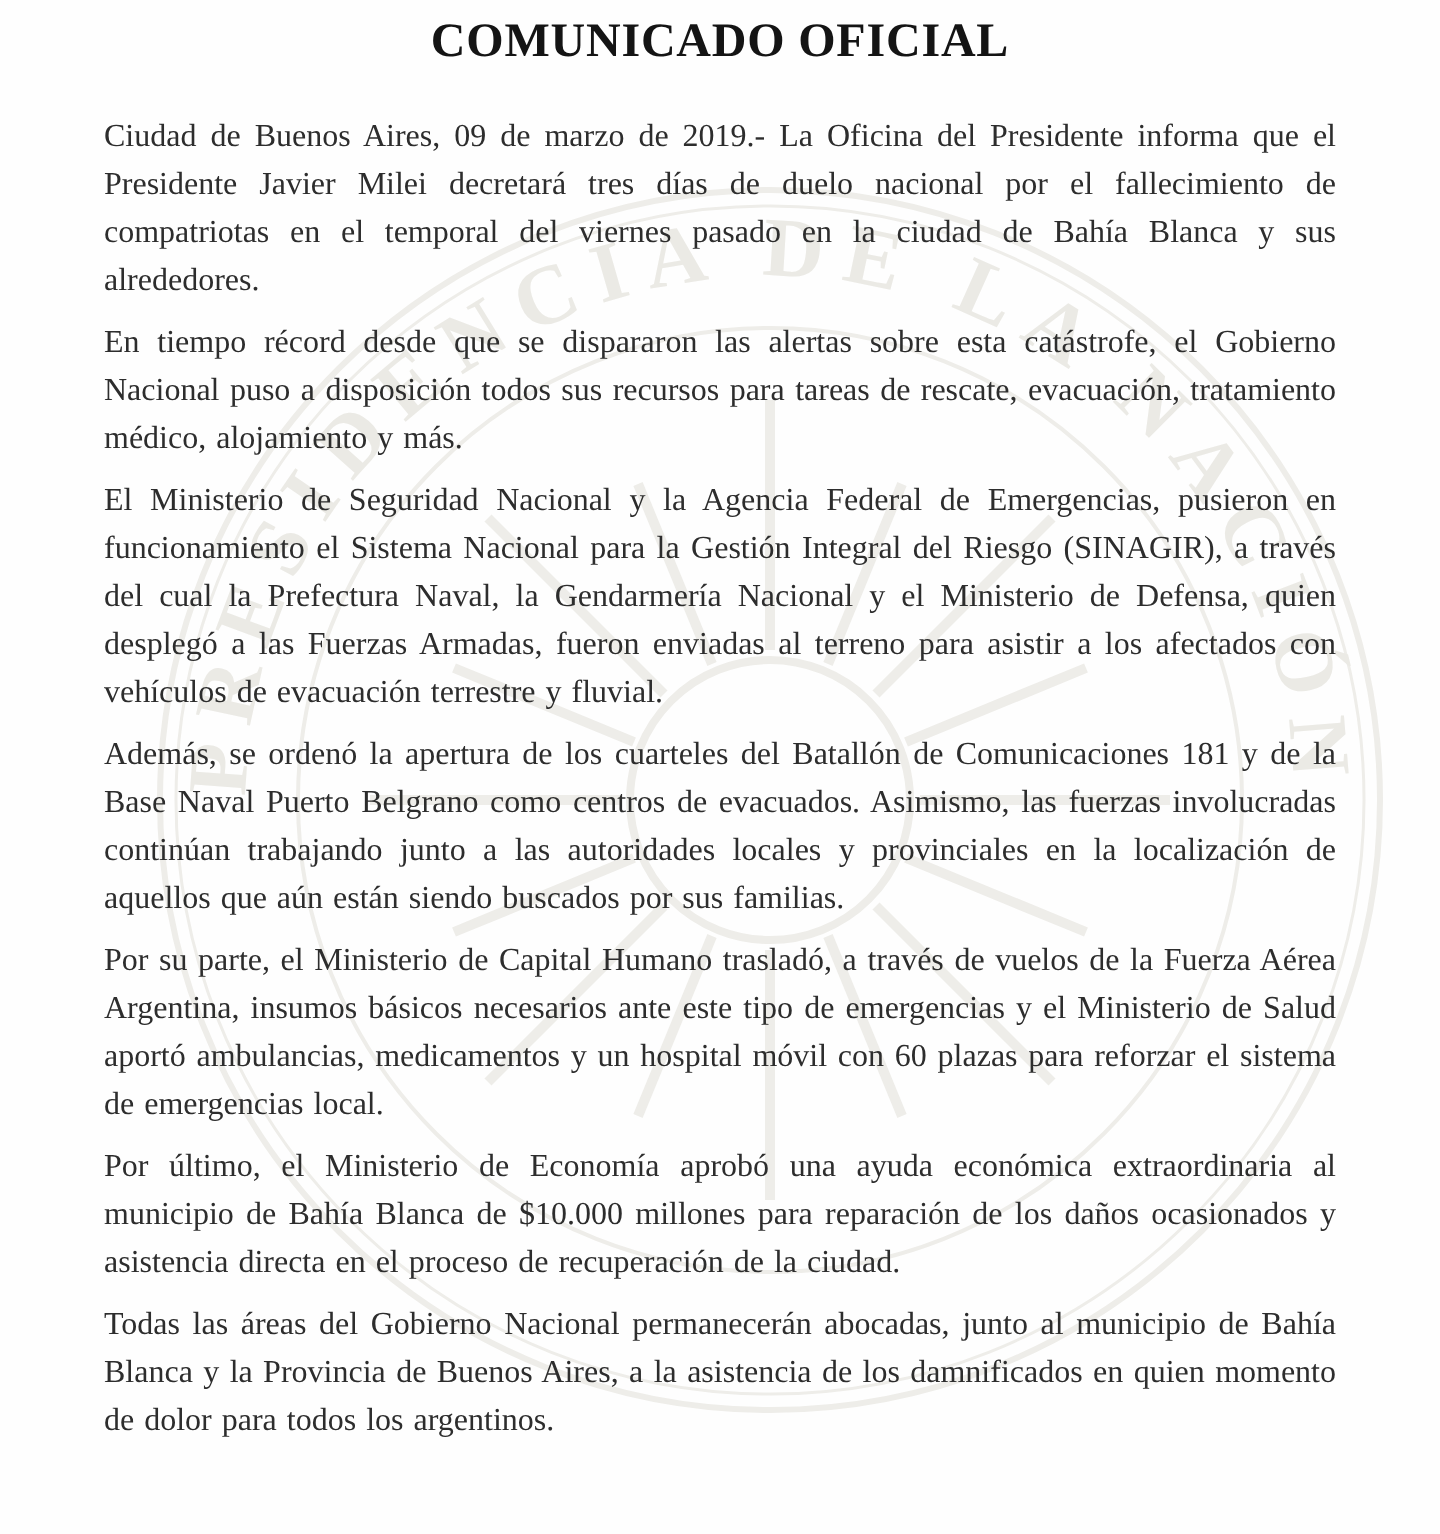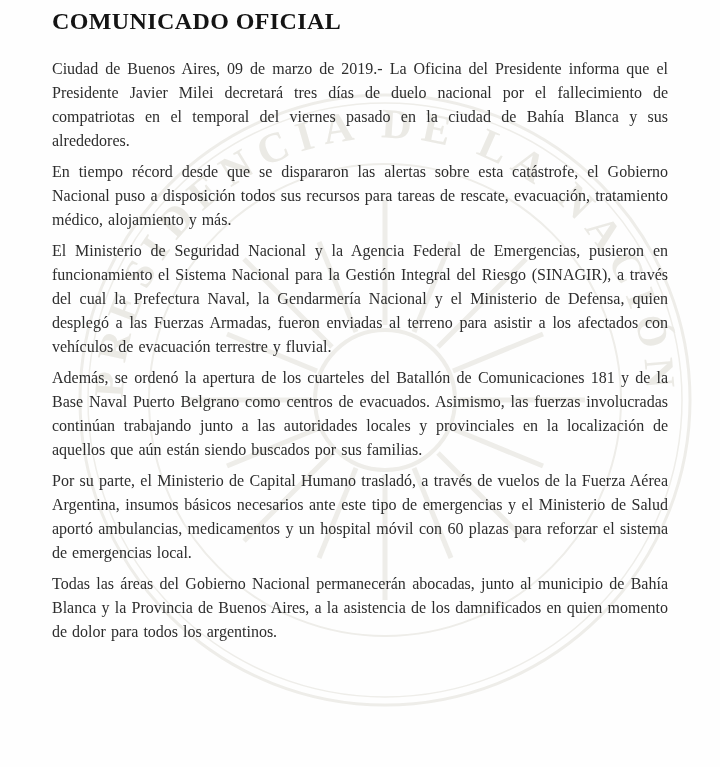--- a/index.html
+++ b/index.html
@@ -23,21 +23,21 @@
     height: 767px;
     pointer-events: none;
   }
   .content {
     position: relative;
     z-index: 1;
     padding: 8px 52px 0 52px;
   }
   .doc-title {
     margin: 0 0 22px 0;
-    text-align: left;
+    text-align: center;
     font-size: 24px;
     font-weight: 700;
     letter-spacing: 0.4px;
     color: #141414;
   }
   .doc-paragraph {
     margin: 0 0 7px 0;
     text-align: justify;
     font-size: 16px;
     line-height: 24px;
@@ -103,17 +103,18 @@
     <p class="doc-paragraph">Ciudad de Buenos Aires, 09 de marzo de 2019.- La Oficina del Presidente informa que el Presidente Javier Milei decretará tres días de duelo nacional por el fallecimiento de compatriotas en el temporal del viernes pasado en la ciudad de Bahía Blanca y sus alrededores.</p>
 
     <p class="doc-paragraph">En tiempo récord desde que se dispararon las alertas sobre esta catástrofe, el Gobierno Nacional puso a disposición todos sus recursos para tareas de rescate, evacuación, tratamiento médico, alojamiento y más.</p>
 
     <p class="doc-paragraph">El Ministerio de Seguridad Nacional y la Agencia Federal de Emergencias, pusieron en funcionamiento el Sistema Nacional para la Gestión Integral del Riesgo (SINAGIR), a través del cual la Prefectura Naval, la Gendarmería Nacional y el Ministerio de Defensa, quien desplegó a las Fuerzas Armadas, fueron enviadas al terreno para asistir a los afectados con vehículos de evacuación terrestre y fluvial.</p>
 
     <p class="doc-paragraph">Además, se ordenó la apertura de los cuarteles del Batallón de Comunicaciones 181 y de la Base Naval Puerto Belgrano como centros de evacuados. Asimismo, las fuerzas involucradas continúan trabajando junto a las autoridades locales y provinciales en la localización de aquellos que aún están siendo buscados por sus familias.</p>
 
     <p class="doc-paragraph">Por su parte, el Ministerio de Capital Humano trasladó, a través de vuelos de la Fuerza Aérea Argentina, insumos básicos necesarios ante este tipo de emergencias y el Ministerio de Salud aportó ambulancias, medicamentos y un hospital móvil con 60 plazas para reforzar el sistema de emergencias local.</p>
 
+    <p class="doc-paragraph">Por último, el Ministerio de Economía aprobó una ayuda económica extraordinaria al municipio de Bahía Blanca de $10.000 millones para reparación de los daños ocasionados y asistencia directa en el proceso de recuperación de la ciudad.</p>
 
     <p class="doc-paragraph">Todas las áreas del Gobierno Nacional permanecerán abocadas, junto al municipio de Bahía Blanca y la Provincia de Buenos Aires, a la asistencia de los damnificados en quien momento de dolor para todos los argentinos.</p>
   </div>
 
 </div>
 
 </body></html>

